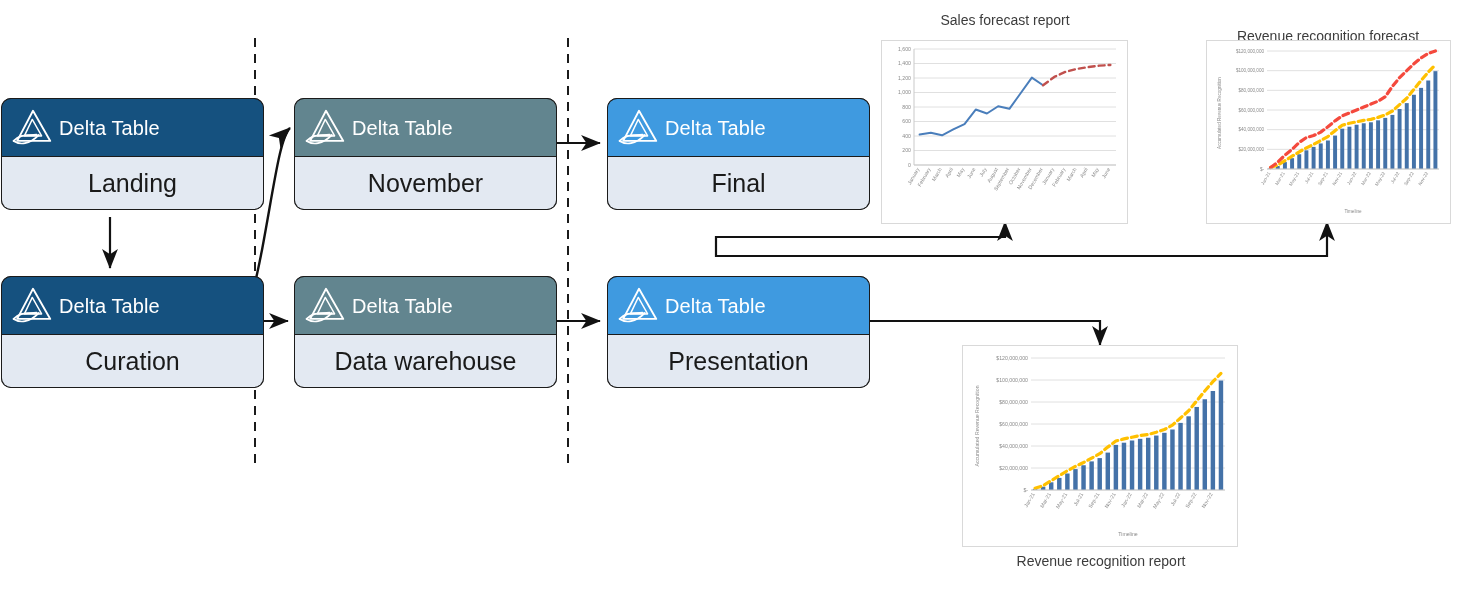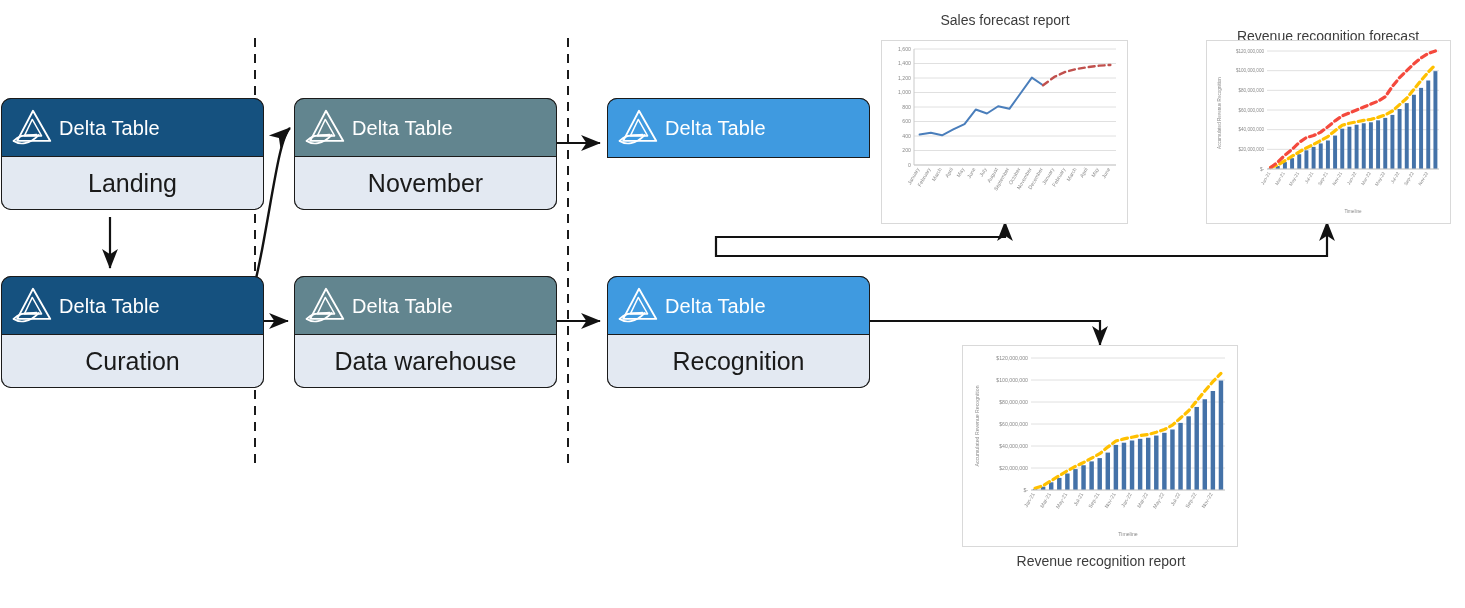--- a/index.html
+++ b/index.html
@@ -137,35 +137,38 @@
     <div class="head">
       <svg class="logo" viewBox="0 0 64 64">
         <path d="M32 8 L56 50 L10 50 Z" fill="none" stroke="#ffffff" stroke-width="2.6" stroke-linejoin="round"></path>
         <path d="M31 20 L44 43 L20 43 Z" fill="none" stroke="#ffffff" stroke-width="2" stroke-linejoin="round"></path>
         <path d="M5 50 C16 38 28 44 40 42" fill="none" stroke="#ffffff" stroke-width="2.4" stroke-linecap="round"></path>
         <path d="M9 47 C19 39 27 43 37 41" fill="none" stroke="#ffffff" stroke-width="1.7" stroke-linecap="round"></path>
         <path d="M5 50 C14 56 27 55 40 42" fill="none" stroke="#ffffff" stroke-width="2.4" stroke-linecap="round"></path>
       </svg>
       <span class="dt-label">Delta Table</span>
     </div>
+    <div class="body">
+      <span class="name">Final</span>
+    </div>
   </div>
 
   <div class="node n-blue" style="left:608px;top:277px;">
     <div class="head">
       <svg class="logo" viewBox="0 0 64 64">
         <path d="M32 8 L56 50 L10 50 Z" fill="none" stroke="#ffffff" stroke-width="2.6" stroke-linejoin="round"></path>
         <path d="M31 20 L44 43 L20 43 Z" fill="none" stroke="#ffffff" stroke-width="2" stroke-linejoin="round"></path>
         <path d="M5 50 C16 38 28 44 40 42" fill="none" stroke="#ffffff" stroke-width="2.4" stroke-linecap="round"></path>
         <path d="M9 47 C19 39 27 43 37 41" fill="none" stroke="#ffffff" stroke-width="1.7" stroke-linecap="round"></path>
         <path d="M5 50 C14 56 27 55 40 42" fill="none" stroke="#ffffff" stroke-width="2.4" stroke-linecap="round"></path>
       </svg>
       <span class="dt-label">Delta Table</span>
     </div>
     <div class="body">
-      <span class="name">Recognition</span>
+      <span class="name">Presentation</span>
     </div>
   </div>
 
   <div class="chart-title" style="left:880px;top:12px;width:250px;">Sales forecast report</div>
   <div class="chart-card" style="left:881px;top:40px;width:245px;height:182px;">
     <svg class="chart-svg" id="c0" viewBox="0 0 245 182" preserveAspectRatio="none">
         <line x1="32" y1="124" x2="234" y2="124" class="grid"></line>
         <text x="29" y="125.82" text-anchor="end" font-size="5.2" class="ax">0</text>
         <line x1="32" y1="109.5" x2="234" y2="109.5" class="grid"></line>
         <text x="29" y="111.32" text-anchor="end" font-size="5.2" class="ax">200</text>

